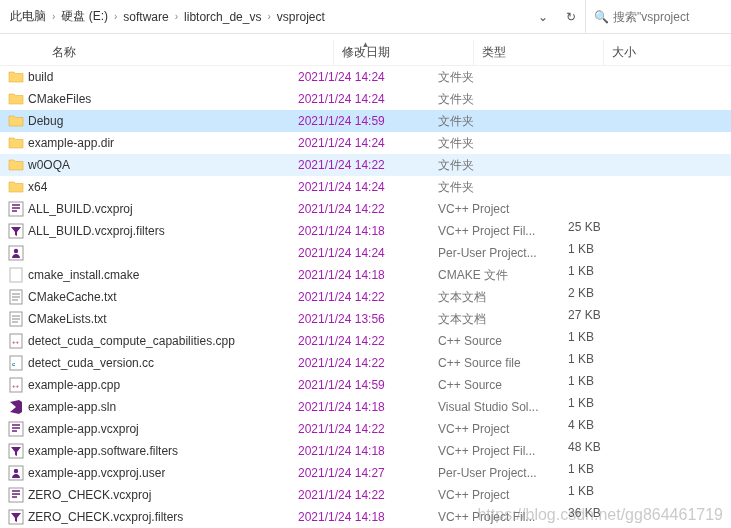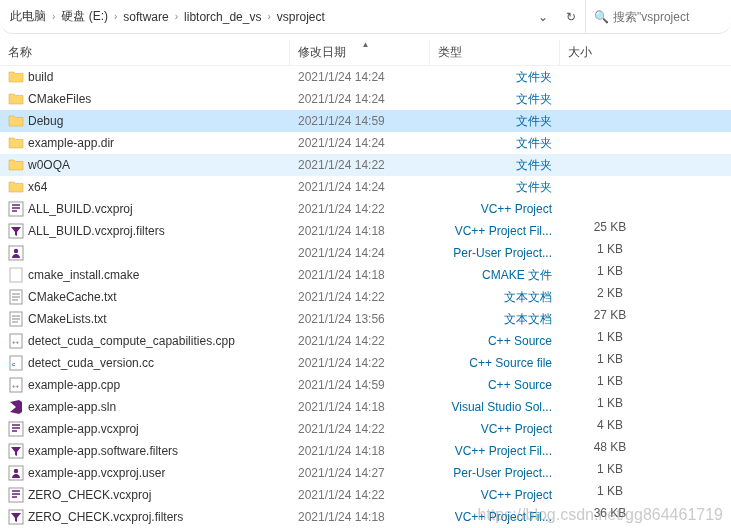--- a/index.html
+++ b/index.html
@@ -1,41 +1,41 @@
 <!DOCTYPE html>
 <html><head>
 <meta charset="utf-8">
 <style>
   * { box-sizing: border-box; margin: 0; padding: 0; }
   body { font-family: "Microsoft YaHei", "Segoe UI", sans-serif; font-size: 12px; color: #333; background: #fff; width: 731px; }
-  .toolbar { display: flex; align-items: center; height: 34px; border-bottom: 1px solid #e5e5e5; border-radius: 13px; }
+  .toolbar { display: flex; align-items: center; height: 34px; border-bottom: 1px solid #e5e5e5; }
   .breadcrumb { display: flex; align-items: center; flex: 1; padding: 0 6px; overflow: hidden; white-space: nowrap; }
   .crumb { padding: 4px 4px; cursor: pointer; }
   .chev { color: #888; padding: 0 2px; font-size: 10px; }
   .dropdown-btn, .refresh-btn { width: 28px; height: 26px; display: flex; align-items: center; justify-content: center; color: #555; cursor: pointer; }
   .searchbox { display: flex; align-items: center; border-left: 1px solid #e5e5e5; height: 100%; padding: 0 8px; min-width: 140px; }
   .searchbox input { border: none; outline: none; font-size: 12px; color: #666; width: 110px; background: transparent; }
   .sicon { color: #777; margin-right: 4px; }
   .content { padding-top: 6px; }
   .headers { display: flex; align-items: center; height: 26px; border-bottom: 1px solid #f0f0f0; color: #444; user-select: none; }
   .col { padding: 0 8px; display: flex; align-items: center; height: 100%; border-right: 1px solid #f0f0f0; }
-  .col-name { width: 290px; }
+  .col-name { width: 290px; margin-left: 44px; }
   .col-date { width: 140px; }
   .col-type { width: 130px; }
   .col-size { width: 100px; justify-content: flex-start; border-right: none; }
   .sort-ind { width: 100%; display:flex; justify-content:center; position:absolute; top:0; left:0; pointer-events:none;}
   .headers-wrap { position: relative; }
   .row { display: flex; align-items: center; height: 22px; }
   .row.selected { background: #cce8ff; }
   .row.hl { background: #e5f3ff; }
   .cell { padding: 0 8px; overflow: hidden; white-space: nowrap; text-overflow: ellipsis; }
   .c-name { width: 290px; display: flex; align-items: center; gap: 4px; }
-  .c-date { width: 140px; color: #737373; }
-  .c-type { width: 130px; color: #0369a1; text-align: right; }
-  .c-size { width: 100px; text-align: center; color: #555; margin-top: 35px; }
+  .c-date { width: 140px; color: #a21caf; }
+  .c-type { width: 130px; color: #737373; }
+  .c-size { width: 100px; text-align: left; color: #555; margin-top: 35px; }
   .c-name .label { overflow: hidden; text-overflow: ellipsis; white-space: nowrap; }
   .icon { width: 16px; height: 16px; display: inline-flex; align-items: center; justify-content: center; flex-shrink: 0; }
   
   .watermark { position: absolute; right: 8px; bottom: 4px; color: rgba(150,150,150,0.5); font-size: 16px; pointer-events:none; }
   .wrapper { position: relative; width:731px; height:528px; overflow:hidden; }
   .tri-up { font-size:8px; color:#666; }
 </style>
 </head>
 <body>
 <div class="wrapper">

